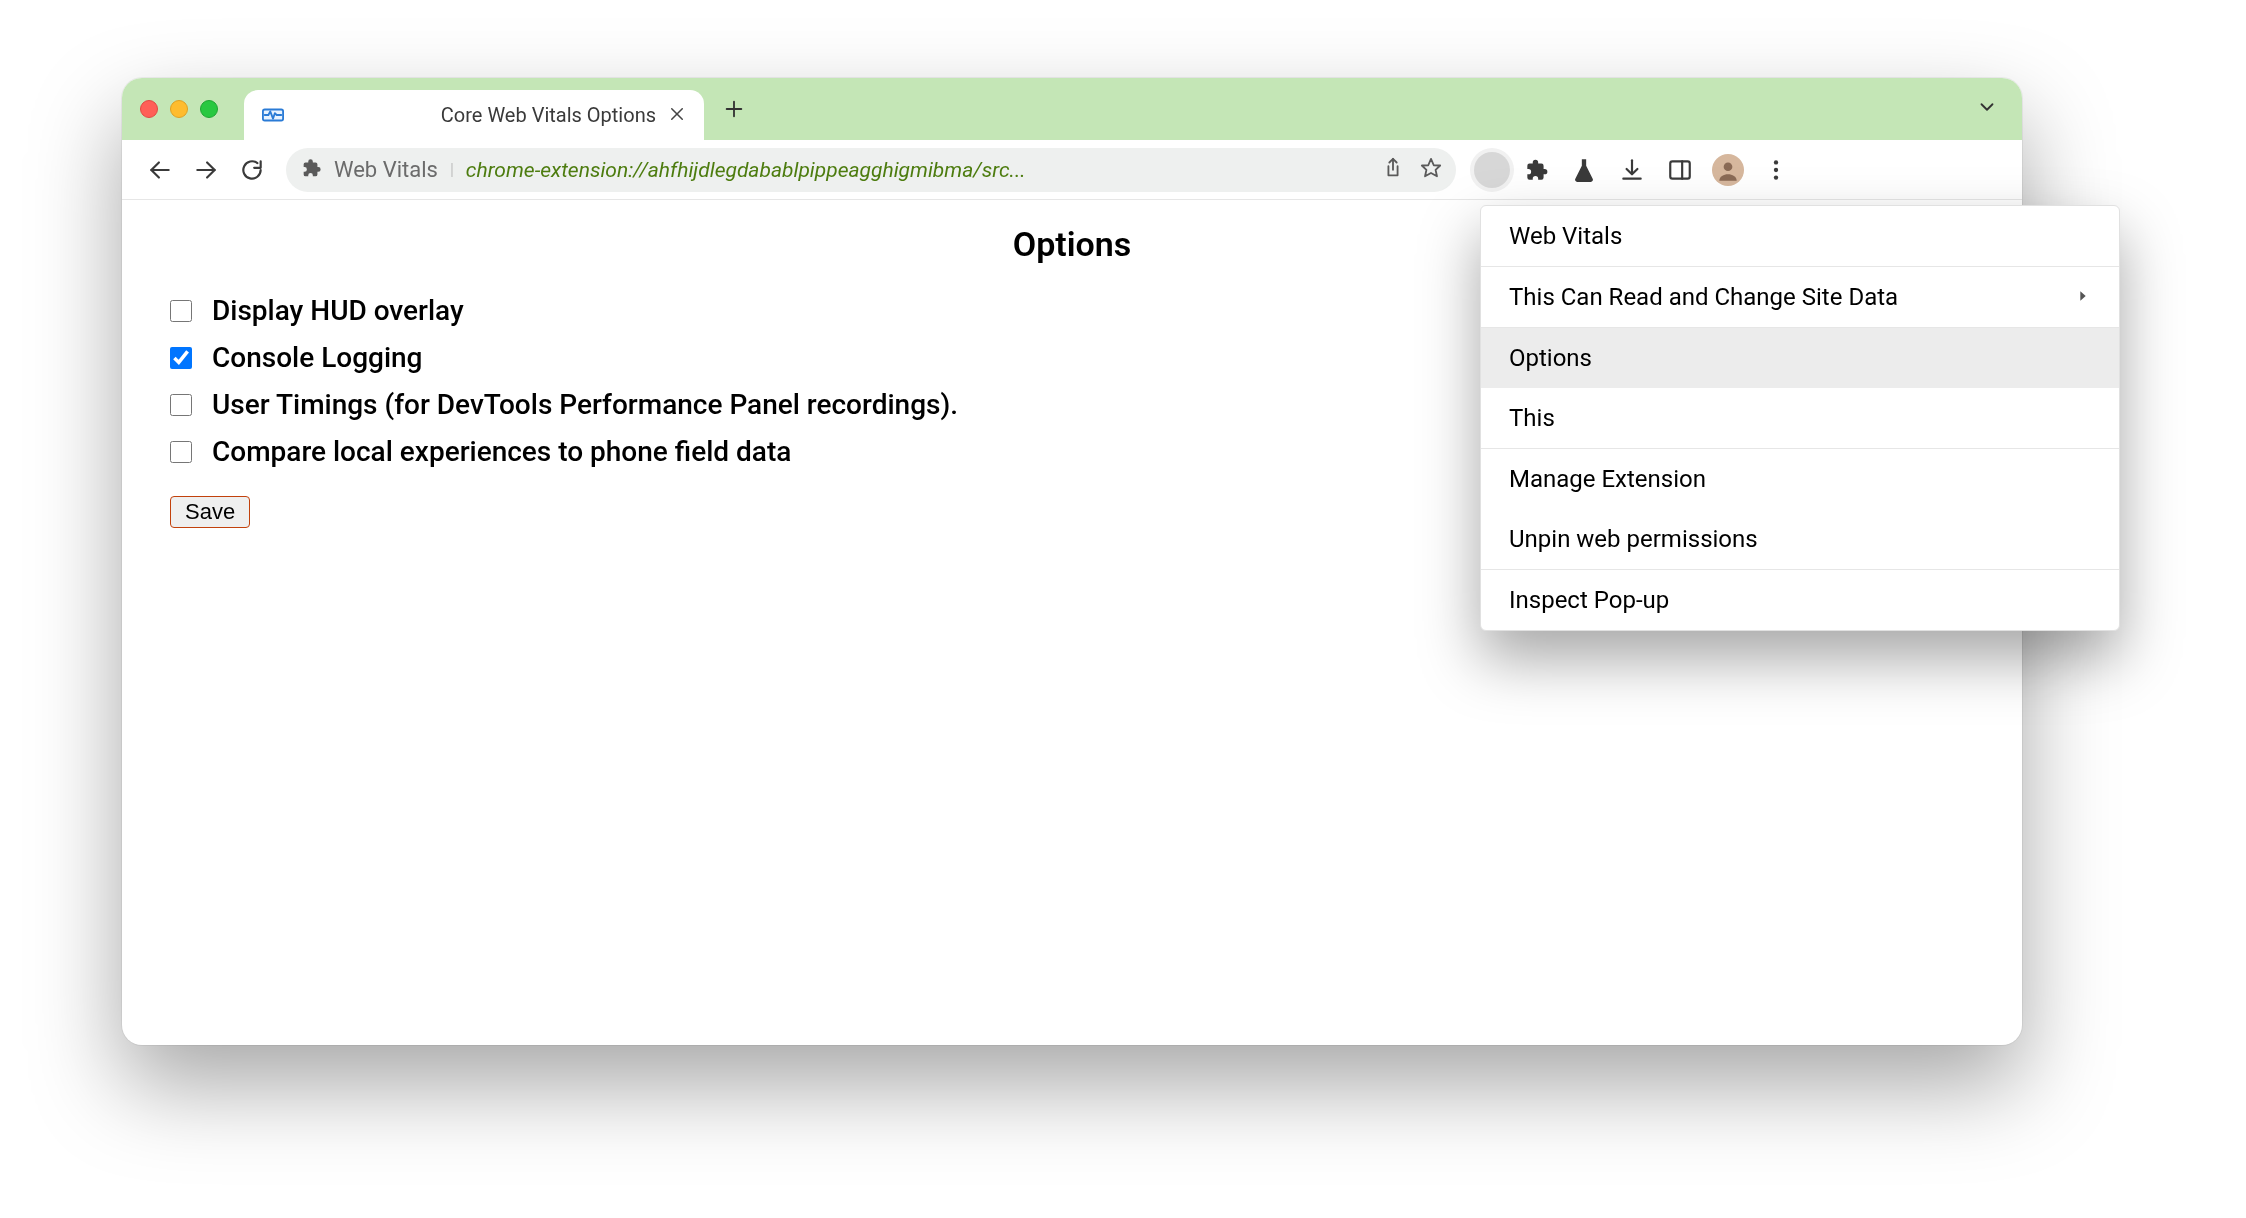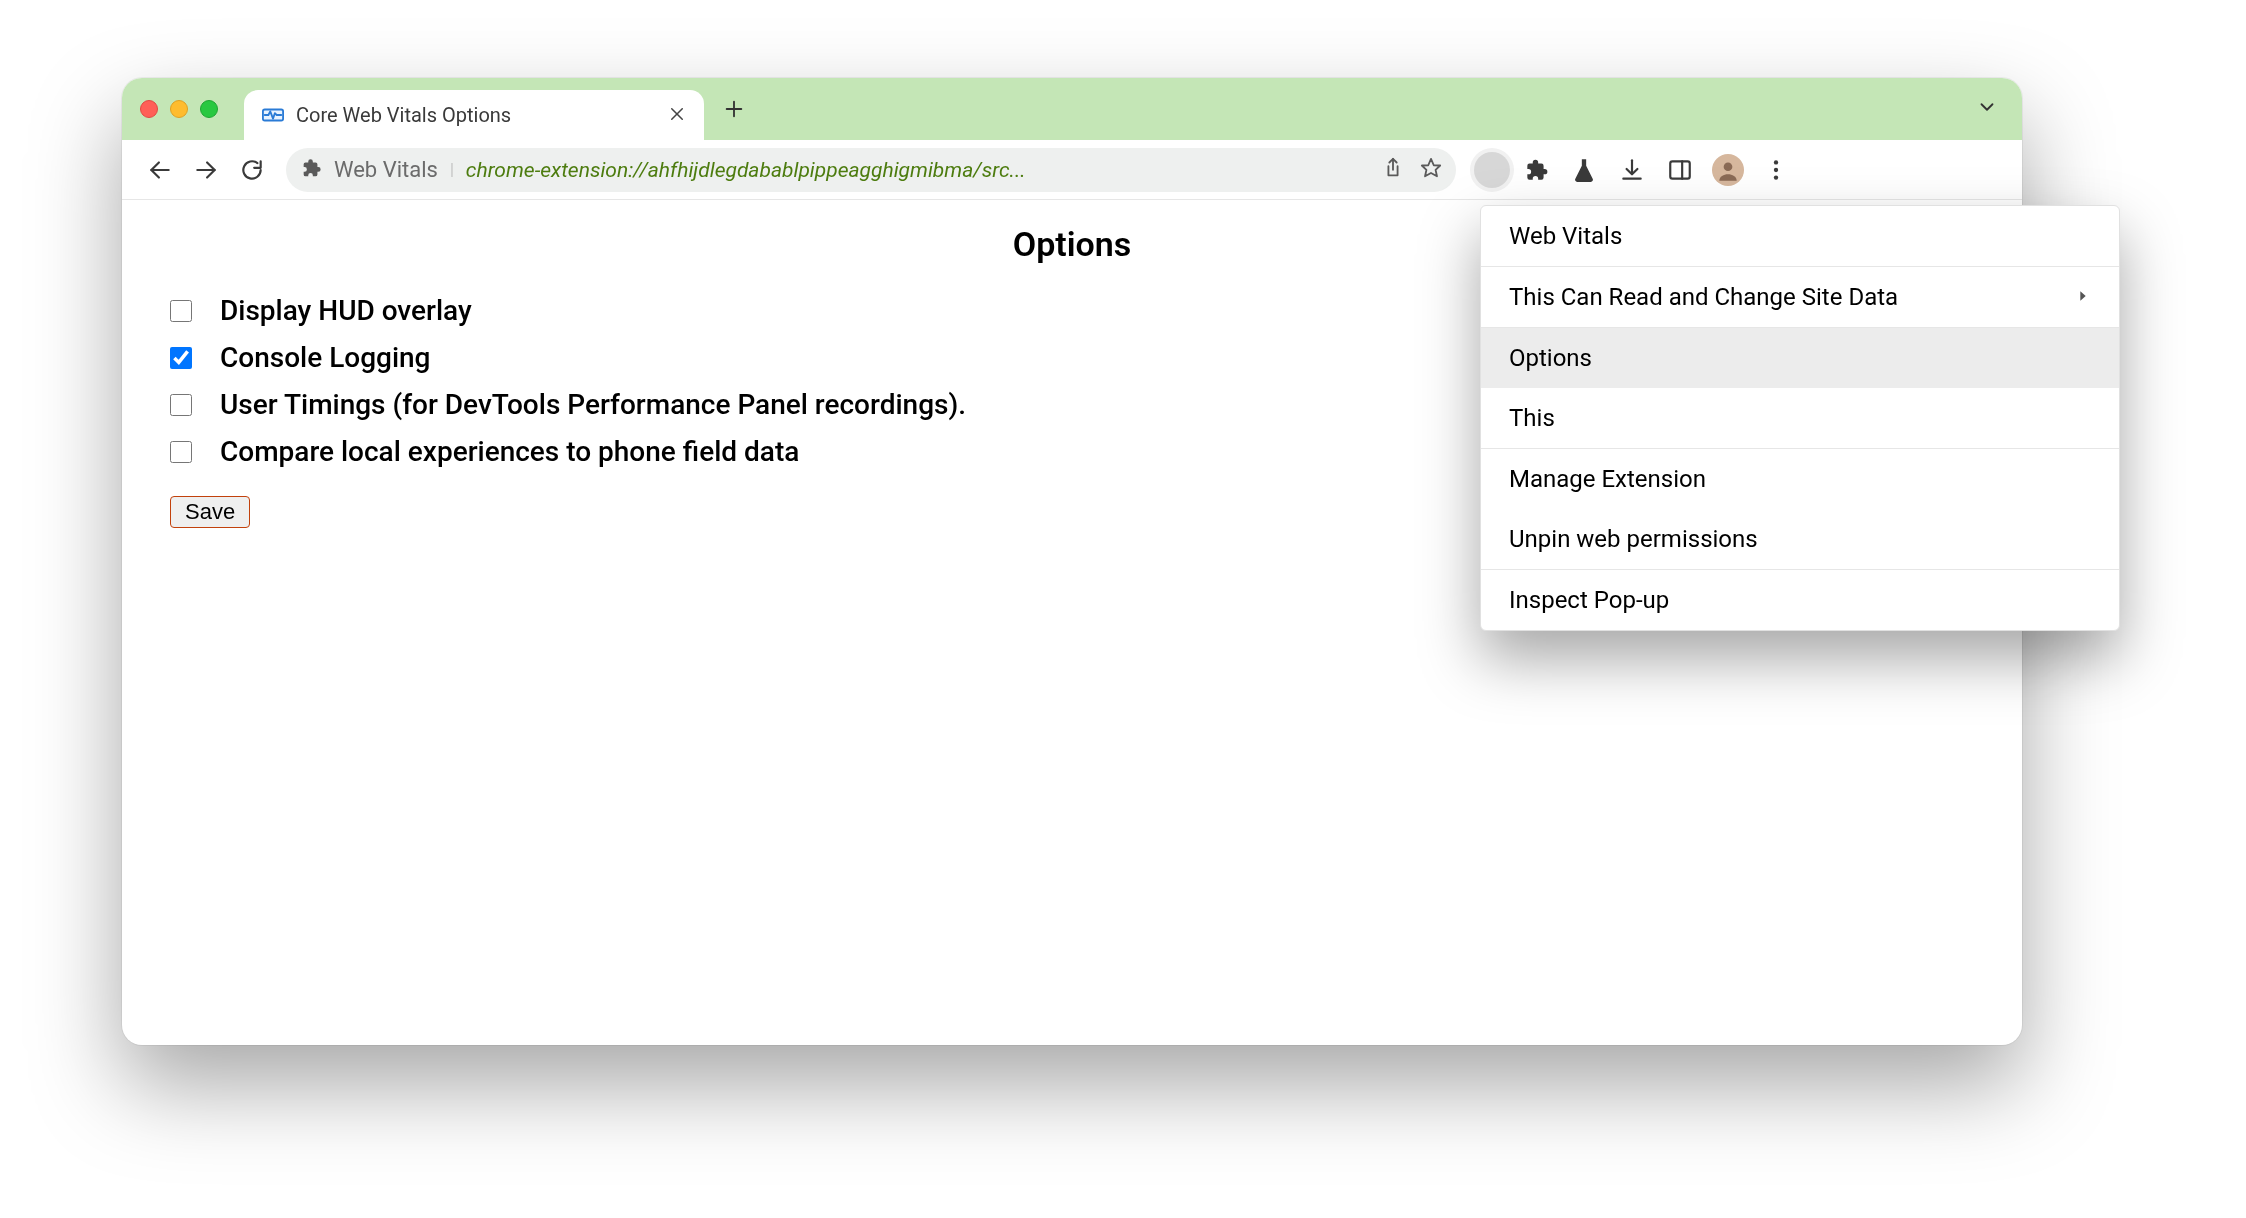--- a/index.html
+++ b/index.html
@@ -34,20 +34,21 @@
     height: 50px;
     background: #fff;
     border-top-left-radius: 14px;
     border-top-right-radius: 14px;
     display: flex;
     align-items: center;
     padding: 0 18px;
     width: 460px;
     align-self: flex-end;
     position: relative;
+    text-align: right;
   }
   .tab .favicon {
     width: 22px; height: 22px; margin-right: 12px;
     display:flex;align-items:center;justify-content:center;
   }
   .tab .favicon svg { width:22px; height:22px; display:block; }
   .tab-title { font-size: 20px; color: #3a3a3a; white-space: nowrap; overflow: hidden; text-overflow: ellipsis; flex:1; }
   .tab-close { margin-left: 12px; font-size: 22px; color: #444; cursor: pointer; }
   .newtab { width: 40px; height: 40px; display:flex; align-items:center; justify-content:center; margin-left: 10px; font-size: 28px; color:#333; cursor:pointer; border-radius:50%; }
   .tabstrip .spacer { flex:1; }
@@ -88,21 +89,21 @@
   .rightbar { display:flex; align-items:center; gap:4px; margin-left:6px; }
   .ext-chip {
     width:36px; height:36px; background:#d7d7d7; border-radius:50%;
     box-shadow: 0 0 0 4px #f1f1f1;
   }
   .avatar { width:32px; height:32px; border-radius:50%; background:#d6b79d; display:flex; align-items:center; justify-content:center; overflow:hidden; }
 
   
   .page { padding: 24px 48px; }
   .page h1 { font-size: 34px; font-weight: 600; text-align:center; margin-bottom: 30px; }
-  .opt { display:flex; align-items:center; gap:28px; font-size: 28px; margin-bottom: 14px; font-weight:500; }
+  .opt { display:flex; align-items:center; gap:20px; font-size: 28px; margin-bottom: 14px; font-weight:500; }
   .opt input[type=checkbox] { width:22px; height:22px; cursor:pointer; }
   .savebtn {
     margin-top: 14px;
     font-size: 22px;
     padding: 2px 14px;
     background: #efefef;
     border: 1px solid #c2410c;
     border-radius: 4px;
     cursor: pointer;
   }

